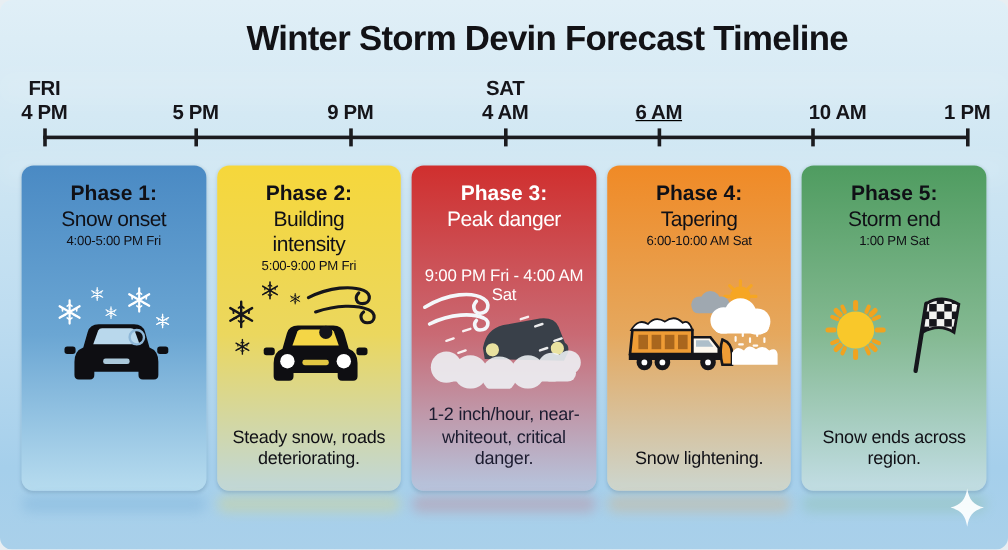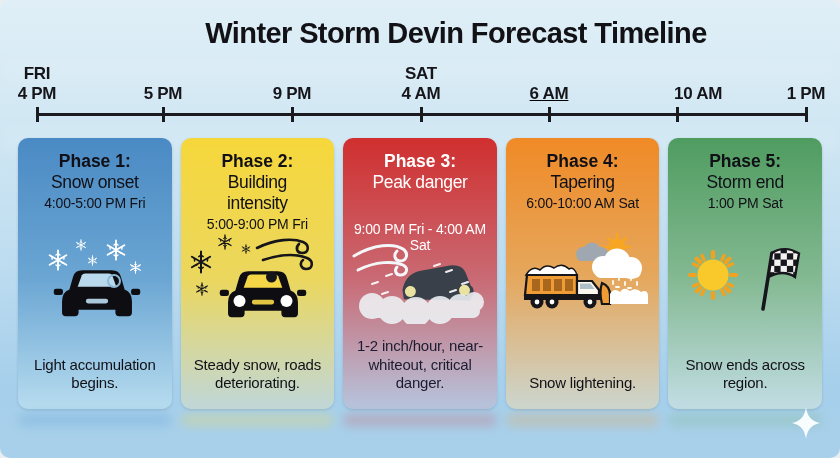--- a/index.html
+++ b/index.html
@@ -27,21 +27,21 @@
 
   
   .cards-row{position:absolute;top:138px;left:18px;right:18px;height:271px;display:flex;gap:9px;border-radius:16px;}
   .card{
     position:relative;flex:1;border-radius:10px;overflow:hidden;text-align:center;
     background:linear-gradient(180deg,var(--ctop) 0%,var(--cmid) 52%,var(--cbot) 100%);
     box-shadow:0 1px 3px rgba(30,60,90,.18);
   }
   .phase-title{margin-top:13px;font-size:17.5px;font-weight:bold;color:var(--heading,#101016);line-height:1.2;}
   .phase-name{font-size:17.5px;font-weight:normal;color:var(--heading,#101016);line-height:1.2;padding:0 20px;letter-spacing:-0.4px;}
-  .phase-time{margin-top:2px;font-size:14px;color:var(--heading,#101016);letter-spacing:-0.2px;}
+  .phase-time{margin-top:2px;font-size:11px;color:var(--heading,#101016);letter-spacing:-0.2px;}
   .c3 .phase-time{font-size:14px;margin-top:28px;}
   .icon-area{position:absolute;top:92px;left:0;right:0;height:96px;display:flex;align-items:center;justify-content:center;}
   .desc{
     position:absolute;bottom:16px;left:7px;right:7px;
     font-size:15px;line-height:1.25;color:var(--desc,#101016);letter-spacing:-0.2px;
   }
 
   
   .refl-row{position:absolute;top:413px;left:18px;right:18px;height:16px;display:flex;gap:9px;}
   .card-reflection{flex:1;height:14px;border-radius:8px;opacity:.30;filter:blur(5px);}
@@ -126,21 +126,20 @@
         <svg width="140" height="90" viewBox="0 0 140 90">
           <use href="#flake" x="22" y="16" width="22" height="22" color="#ffffff"></use>
           <use href="#flake" x="50" y="6" width="12" height="12" color="#ffffff"></use>
           <use href="#flake" x="62" y="22" width="11" height="11" color="#ffffff"></use>
           <use href="#flake" x="80" y="6" width="22" height="22" color="#ffffff"></use>
           <use href="#flake" x="104" y="28" width="13" height="13" color="#ffffff"></use>
           <use href="#car" x="26" y="28" width="92" height="59" color="#0e0e12" style="--ws:#b9d8ec;"></use>
           <circle cx="89" cy="48" r="6" fill="none" stroke="#8fb8d8" stroke-width="2"></circle>
         </svg>
       </div>
-      <div class="desc">Light accumulation begins.</div>
     </div>
 
     <div class="card c2 phase-card" style="--ctop: #f6d73b; --cmid: #ebd75e; --cbot: #c0d7d9; --heading: #101016; --desc: #101016;">
       <div class="phase-title">Phase 2:</div>
       <div class="phase-name">Building intensity</div>
       <div class="phase-time">5:00-9:00 PM Fri</div>
       <div class="icon-area">
         <svg width="140" height="92" viewBox="0 0 140 92">
           <use href="#flake" x="2" y="18" width="24" height="24" color="#15151a"></use>
           <use href="#flake" x="30" y="2" width="16" height="16" color="#15151a"></use>

